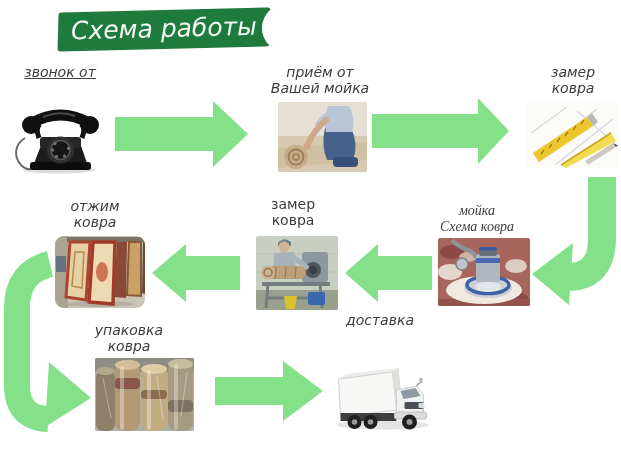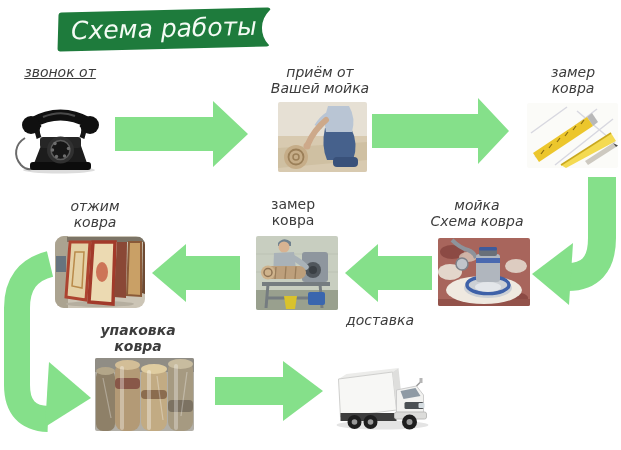--- a/index.html
+++ b/index.html
@@ -26,24 +26,24 @@
   
   .step-label {
     position:absolute; text-align:center; font-style:italic;
     font-size:14px; line-height:16px; color:#3c3c3c; white-space:nowrap;
   }
   .step-label span { display:block; }
   .step-label.upright { font-style:normal; }
   .label-call    { left:10px;  top:64px;  width:100px;text-decoration:underline; }
   .label-pickup  { left:258px; top:64px;  width:124px; }
   .label-measure { left:523px; top:64px;  width:100px; }
-  .label-wash    { left:415px; top:197px; width:124px; }
+  .label-wash    { left:415px; top:203px; width:124px;font-family:Liberation Serif, serif; }
   .label-wring   { left:247px; top:196px; width:92px;  }
   .label-dry     { left:49px;  top:198px; width:92px;  }
-  .label-pack    { left:88px;  top:322px; width:100px;font-weight:bold; }
+  .label-pack    { left:79px;  top:322px; width:100px; }
   .label-deliver { left:329px; top:312px; width:102px; }
   
   .photo { position:absolute; overflow:hidden; border-radius:2px; }
   .photo svg { display:block; width:100%; height:100%; }
   .photo-call    { left:10px;  top:102px; width:92px;  height:72px; }
   .photo-pickup  { left:278px; top:102px; width:89px;  height:70px; }
   .photo-measure { left:527px; top:103px; width:91px;  height:65px; }
   .photo-wash    { left:438px; top:238px; width:92px;  height:68px; }
   .photo-wring   { left:256px; top:236px; width:82px;  height:74px; }
   .photo-dry     { left:55px;  top:236px; width:90px;  height:72px; border-radius:9px; }

